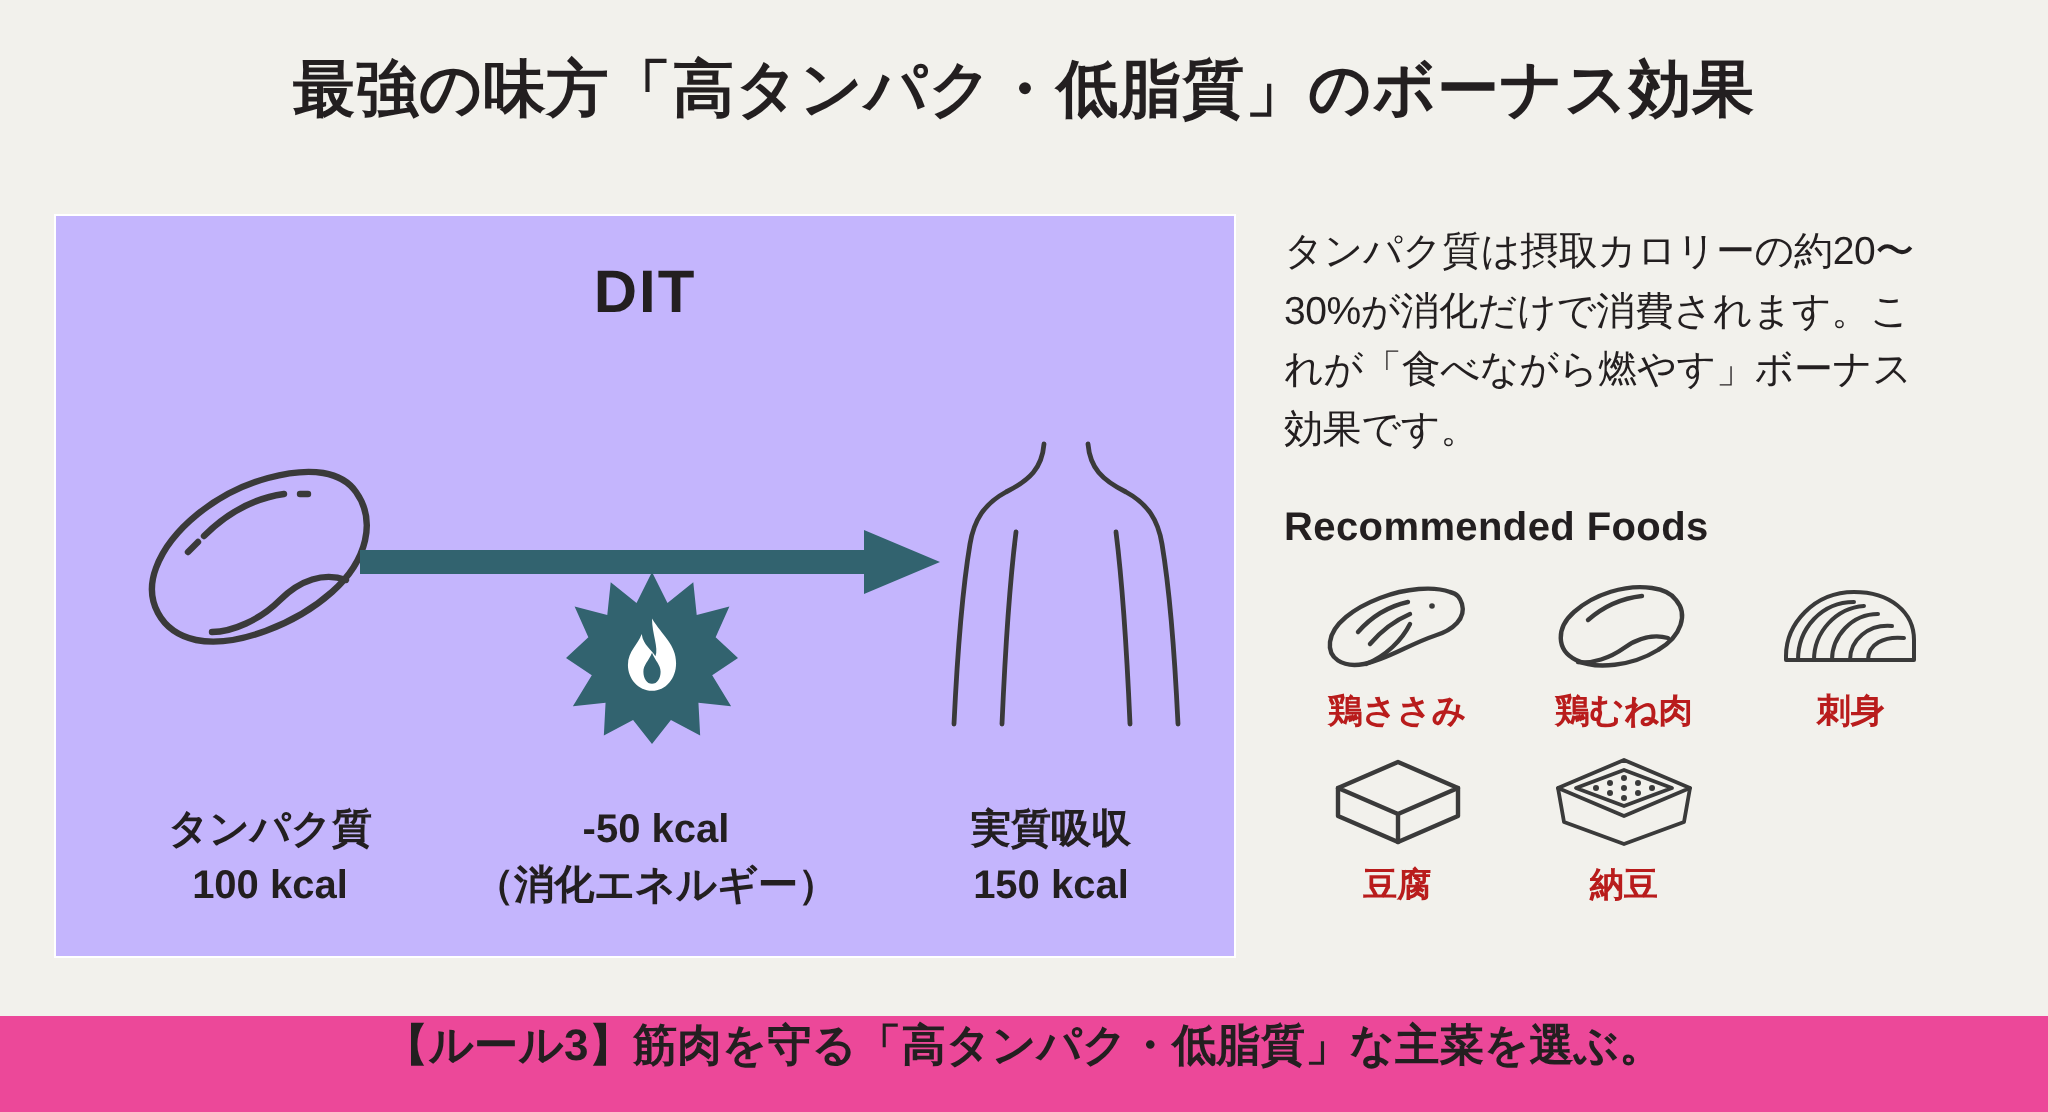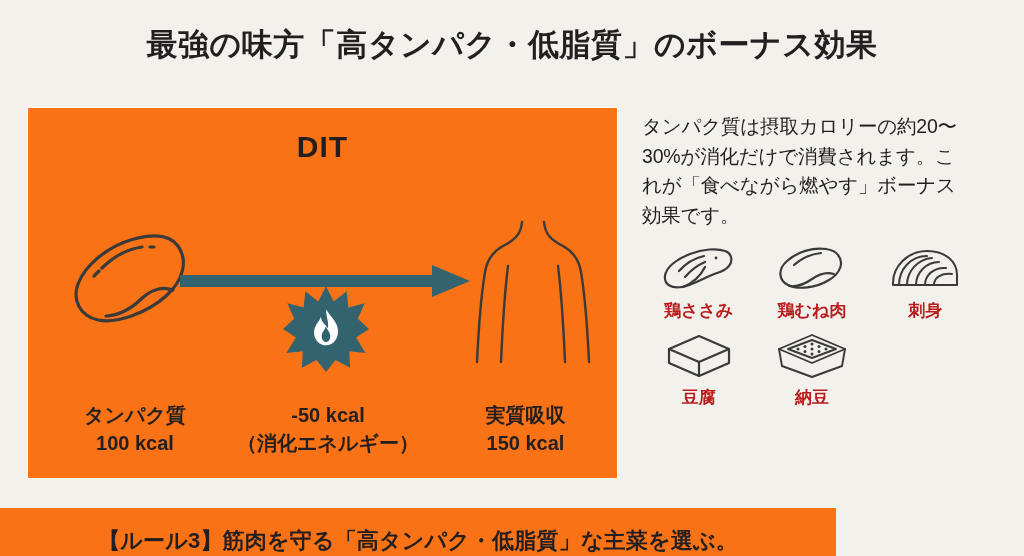--- a/index.html
+++ b/index.html
@@ -30,21 +30,21 @@
     white-space: nowrap;
   }
 
   
   .diagram-panel {
     position: absolute;
     left: 28px;
     top: 108px;
     width: 589px;
     height: 370px;
-    background: #f97316;
+    background: #c4b5fd;
     box-shadow: 0 0 0 1px #ffffff;
   }
   .dit-label {
     position: absolute;
     top: 22px;
     left: 0;
     width: 589px;
     text-align: center;
     font-size: 30px;
     font-weight: 700;
@@ -157,25 +157,25 @@
     font-weight: 700;
     color: #b91c1c;
     white-space: nowrap;
   }
 
   
   .footer {
     position: absolute;
     left: 0;
     bottom: 0;
-    width: 836px;
+    width: 1024px;
     height: 48px;
-    background: #f97316;
+    background: #ec4899;
     display: flex;
-    align-items: flex-end;
+    align-items: flex-start;
     justify-content: center;
   }
   .footer-text {
     font-size: 22px;
     font-weight: 700;
     color: #231f20;
     letter-spacing: 0.2px;
     white-space: nowrap;
   }
 </style>
@@ -237,20 +237,21 @@
       <span class="l2">150 kcal</span>
     </div>
 
   </div>
 </div>
 
 <div class="right-col">
 
   <div class="lead-text">タンパク質は摂取カロリーの約20〜30%が消化だけで消費されます。これが「食べながら燃やす」ボーナス効果です。</div>
 
+  <div class="rec-heading">Recommended Foods</div>
 
   <div class="food-grid">
 
     <div class="food-cell">
       <div class="food-ico">
         <svg viewBox="0 0 80 48" width="80" height="48" fill="none" stroke="#3a3a3a" stroke-width="2.2" stroke-linecap="round" stroke-linejoin="round">
           <path d="M72 12 C74 19 68 25 58 28 C46 32 34 40 23 42 C12 44 5 39 6 31 C7 22 18 14 31 9 C44 4 58 3 66 6 C70 7 71 9 72 12 Z"></path>
           <path d="M46 22 C42 30 34 38 24 42"></path>
           <path d="M20 26 C27 18 36 13 45 11"></path>
           <path d="M26 32 C32 25 39 20 46 17"></path>

